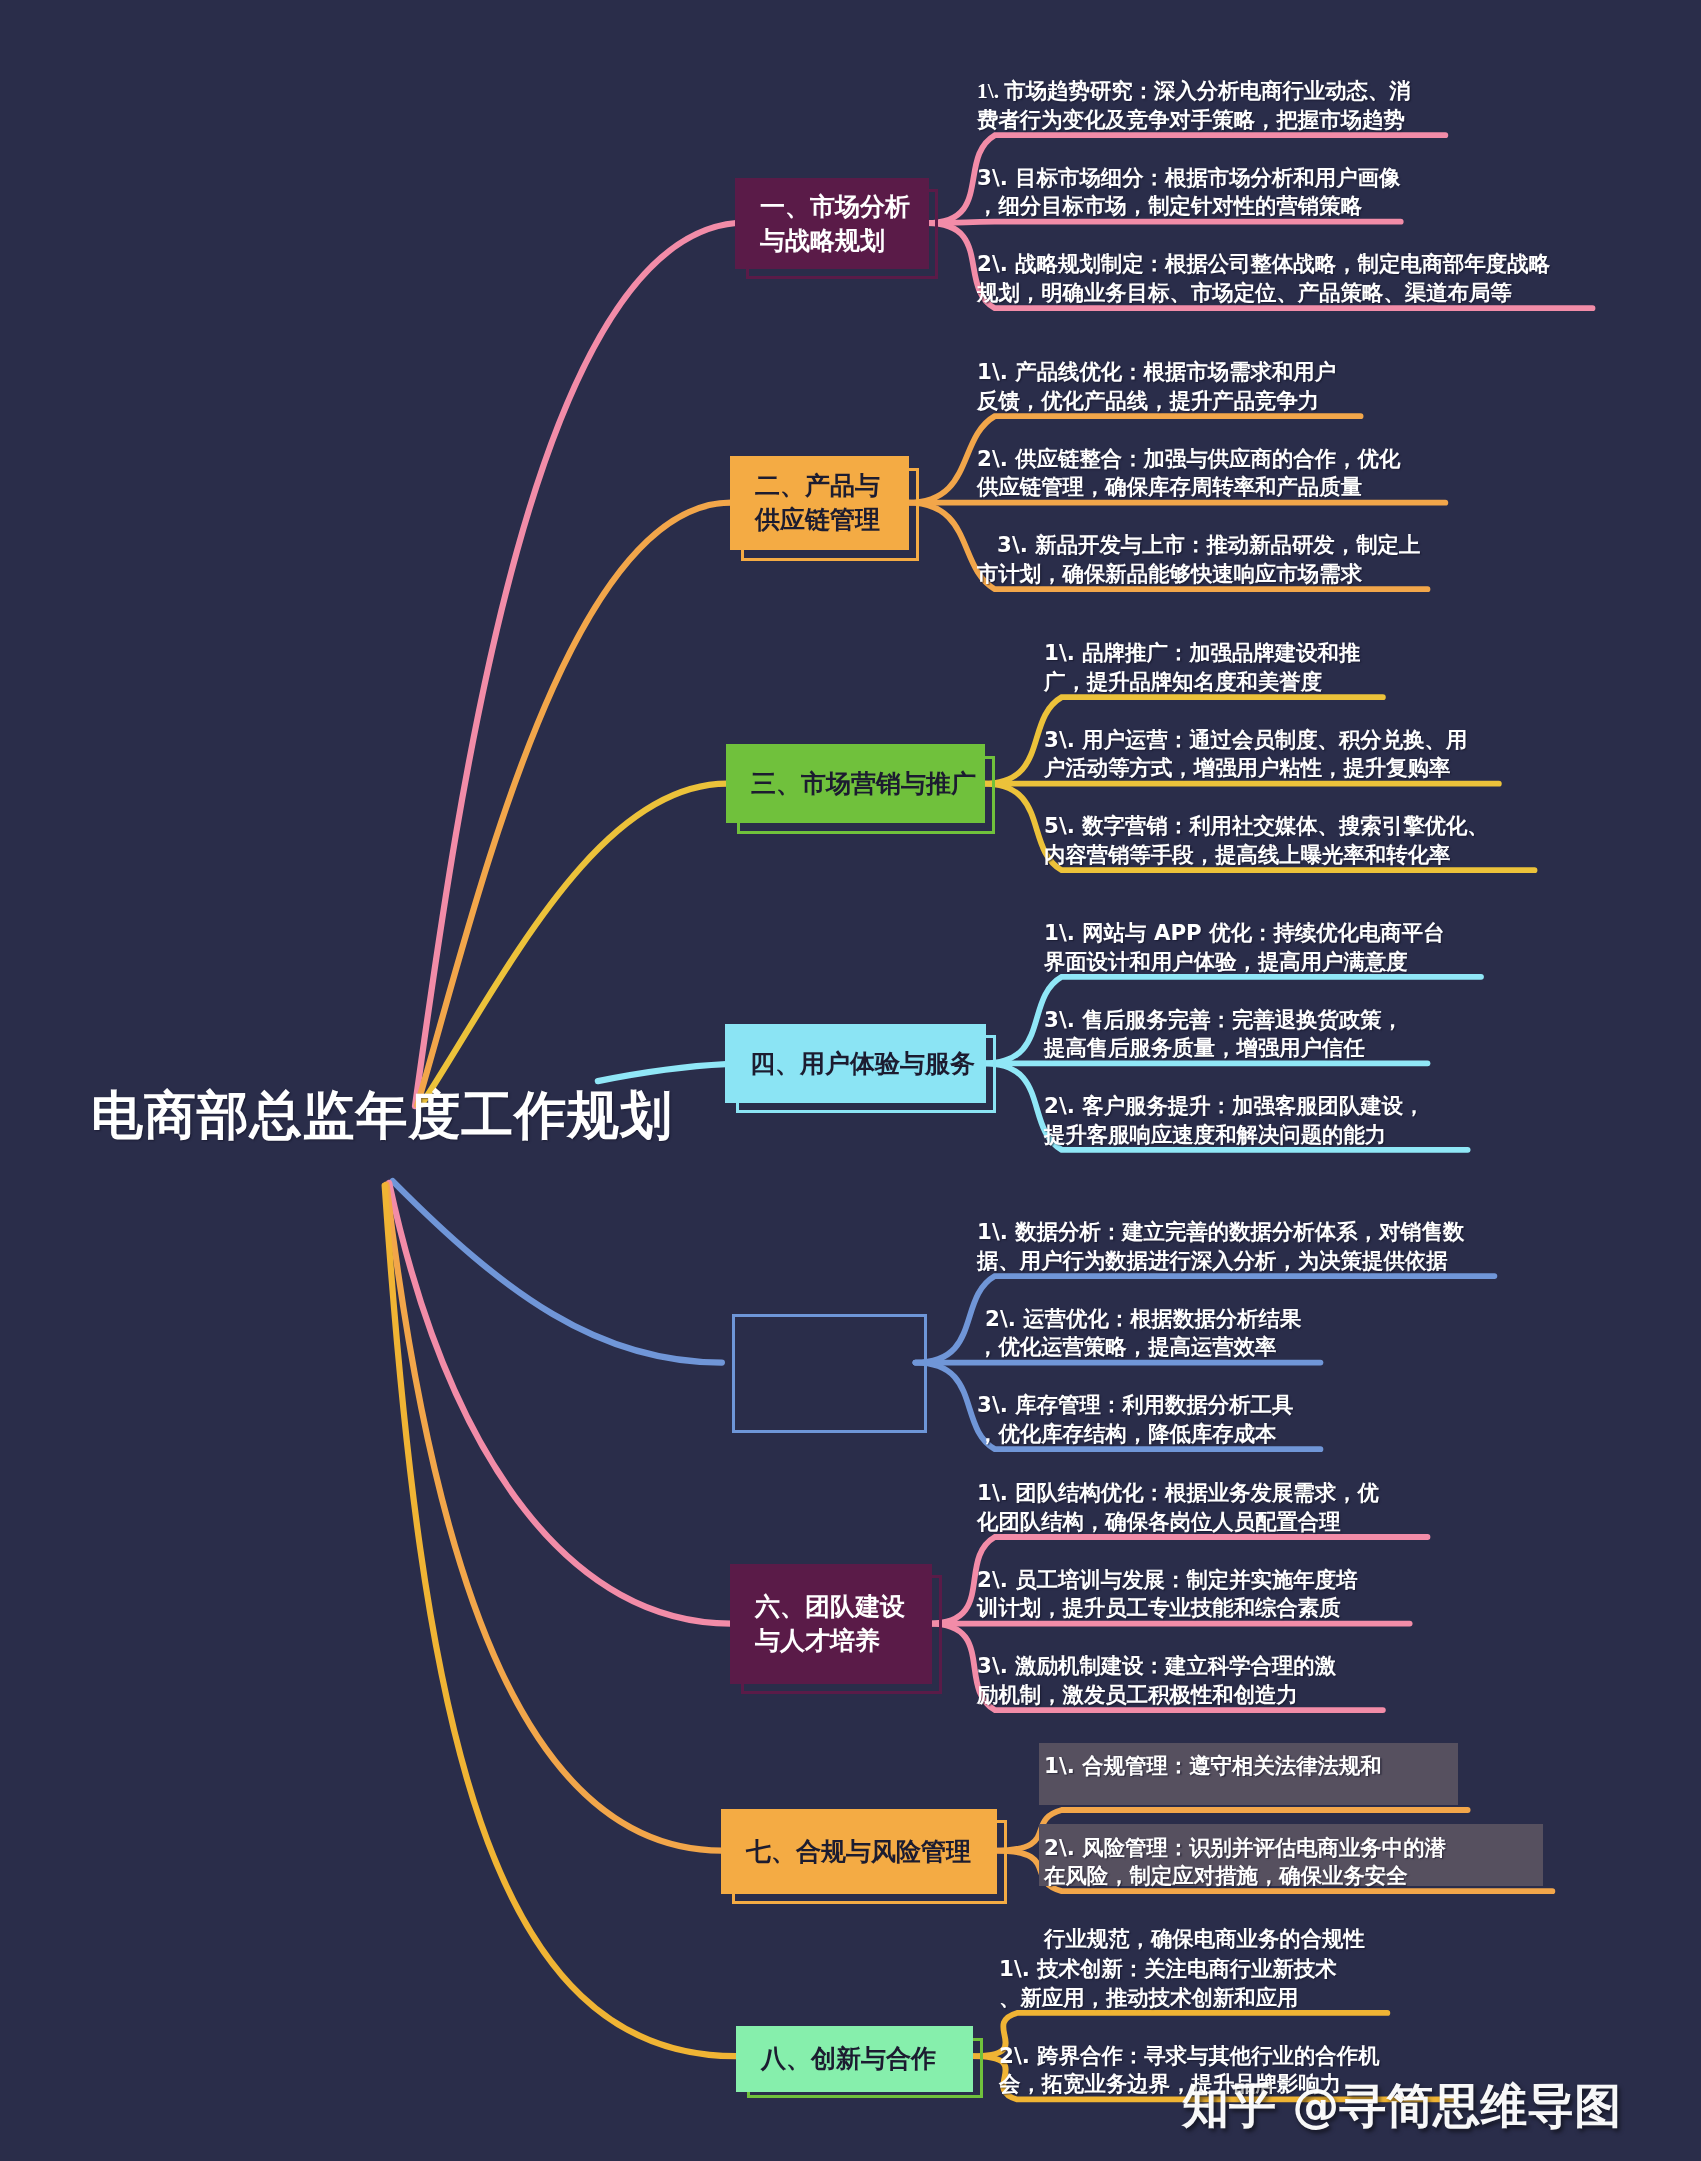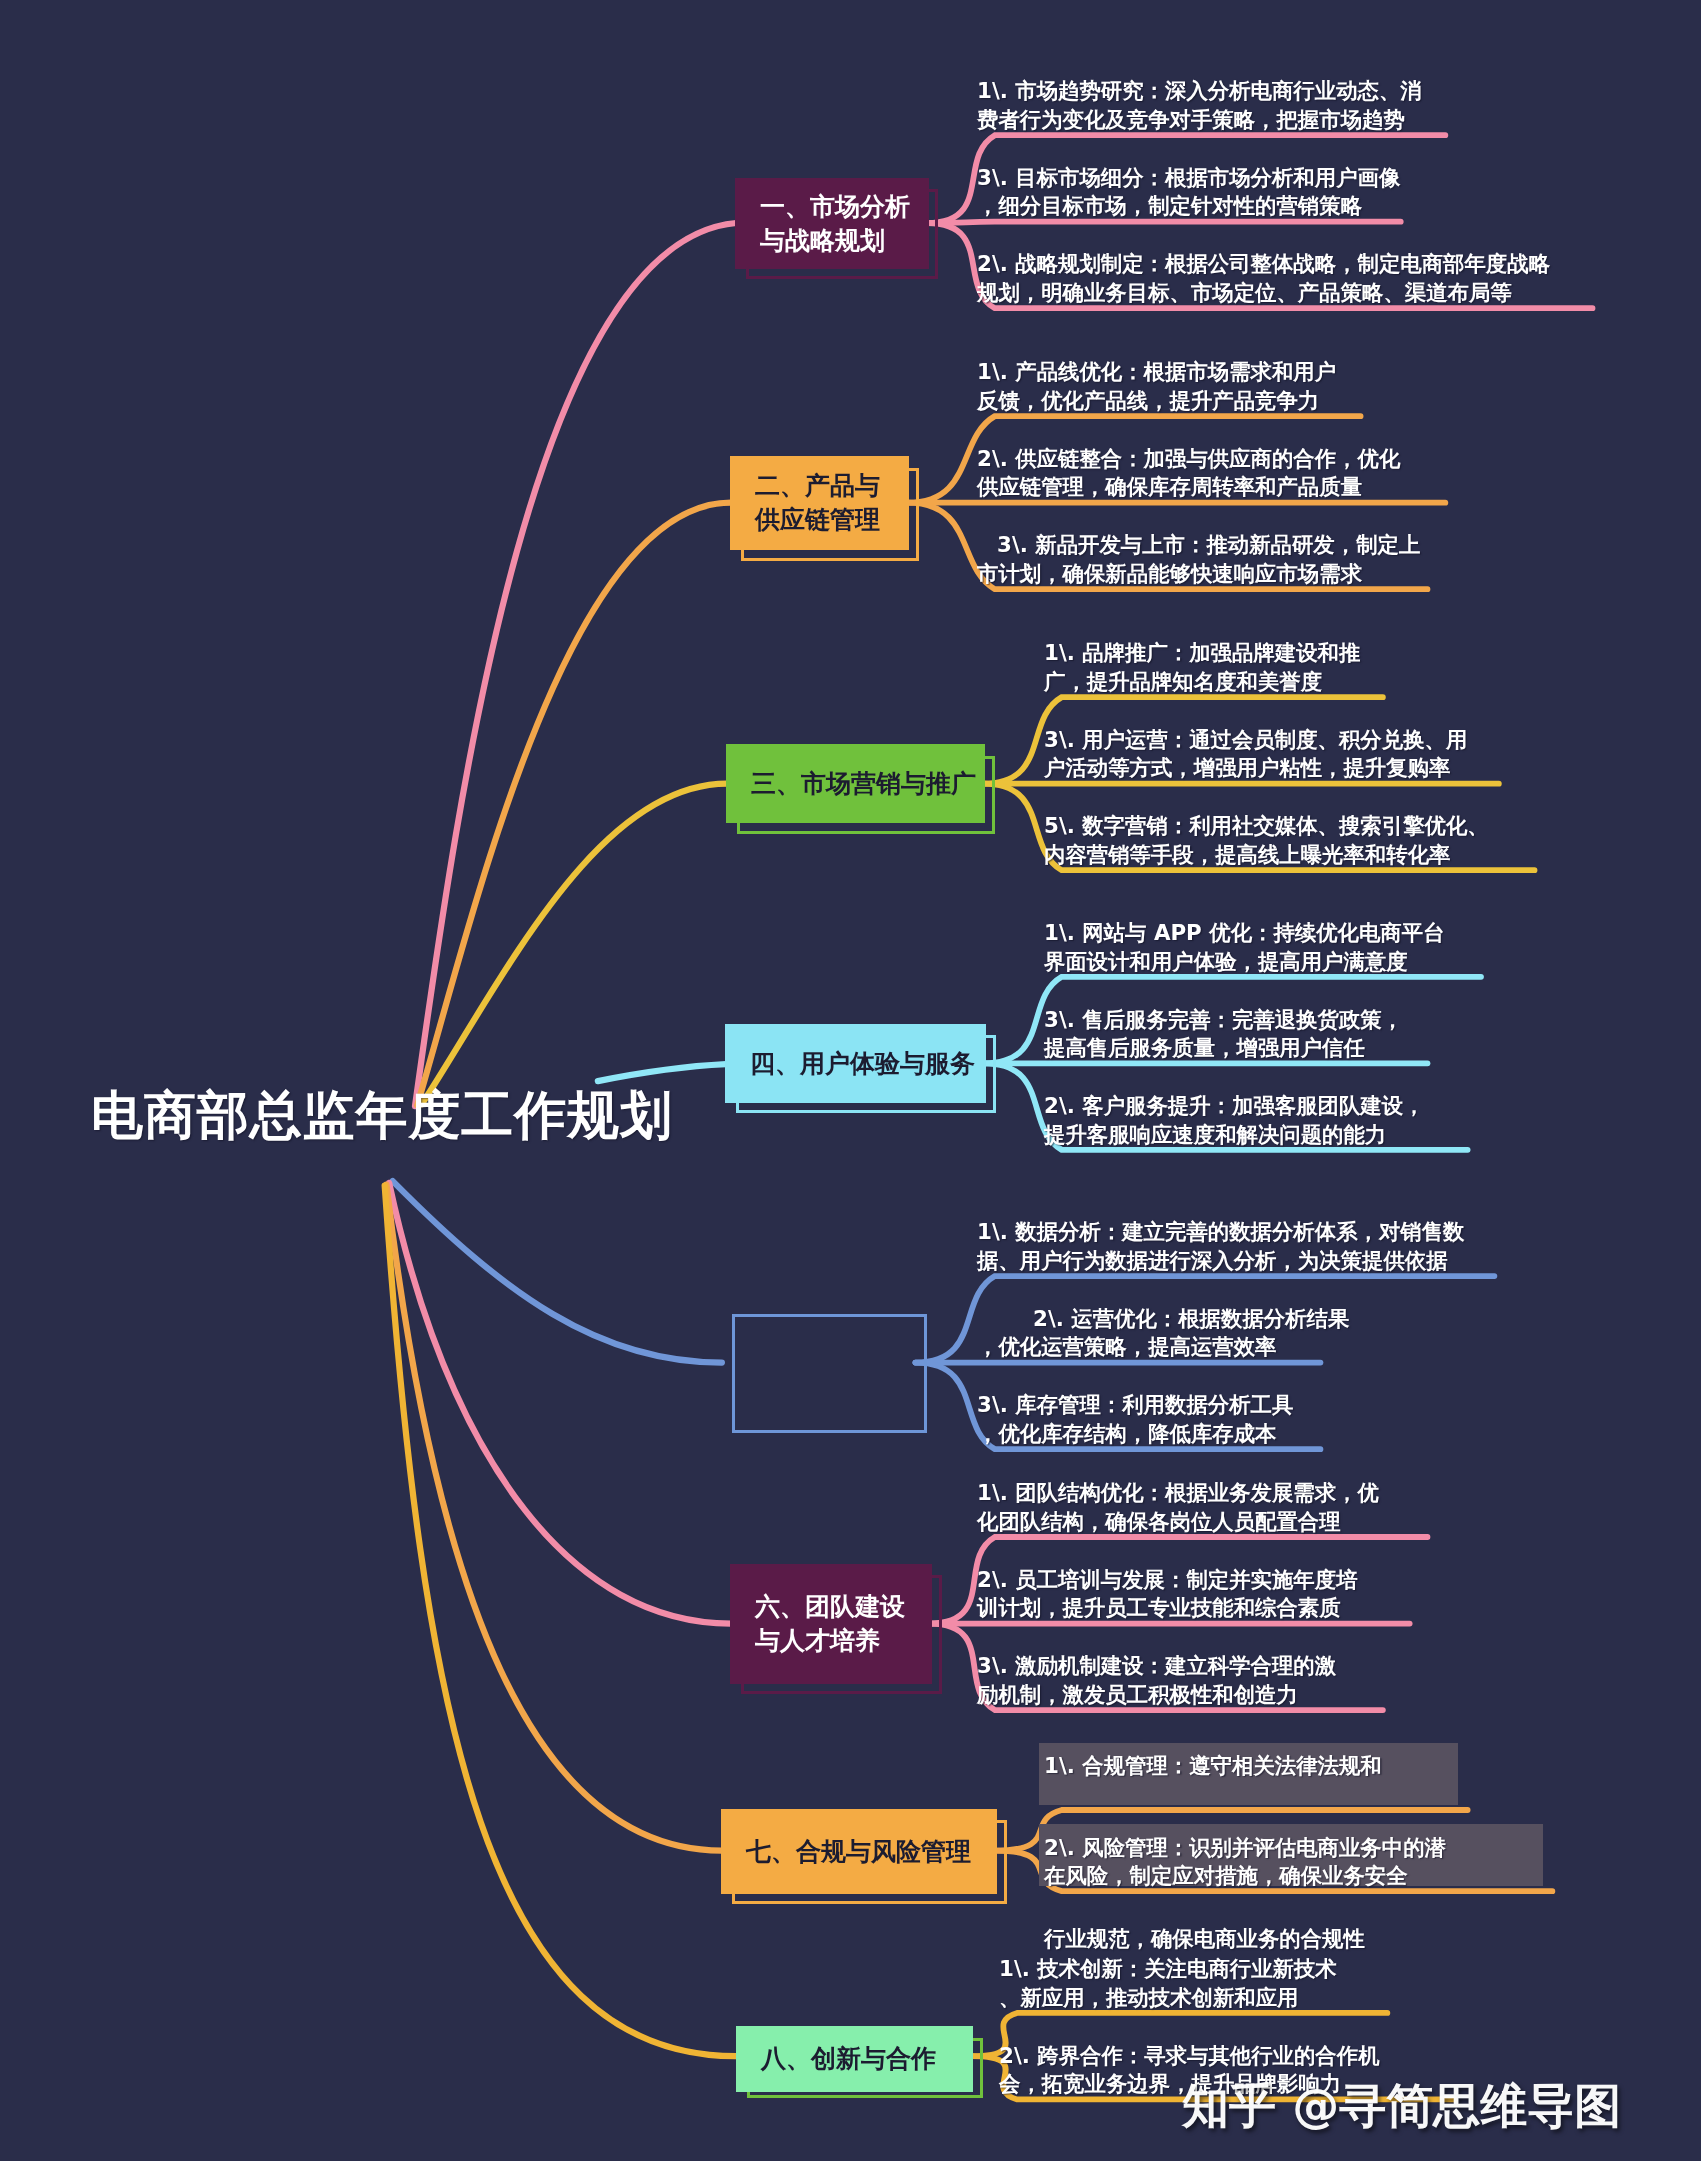--- a/index.html
+++ b/index.html
@@ -63,21 +63,21 @@
       <path d="M 2084 3640 C 2234 3640, 2145 3785.5, 2230 3834 L 3100 3834" fill="none" stroke="#f28ca8" stroke-width="13" stroke-linecap="round"></path>
       <path d="M 866 2656 C 975 3570, 1190 4149, 1618 4149" fill="none" stroke="#f2a64a" stroke-width="14" stroke-linecap="round"></path>
       <path d="M 2230 4149 C 2380 4149, 2295 4080.75, 2380 4058 L 3290 4058" fill="none" stroke="#f2a64a" stroke-width="13" stroke-linecap="round"></path>
       <path d="M 2230 4149 C 2380 4149, 2295 4217.25, 2380 4240 L 3480 4240" fill="none" stroke="#f2a64a" stroke-width="13" stroke-linecap="round"></path>
       <path d="M 862 2658 C 945 3860, 1090 4612, 1652 4610" fill="none" stroke="#f0b434" stroke-width="14" stroke-linecap="round"></path>
       <path d="M 2178 4610 C 2328 4610, 2195 4537.25, 2280 4513 L 3110 4513" fill="none" stroke="#f0b434" stroke-width="13" stroke-linecap="round"></path>
       <path d="M 2178 4610 C 2328 4610, 2195 4682.75, 2280 4707 L 3260 4707" fill="none" stroke="#f0b434" stroke-width="13" stroke-linecap="round"></path>
     </svg>
 
 <div>
-      <div class="child-line" style="left: 977px; top: 77px;">1\. 市场趋势研究：深入分析电商行业动态、消</div>
+      <div class="child-line" style="left: 977px; top: 77px; font-family: Liberation Serif, serif;">1\. 市场趋势研究：深入分析电商行业动态、消</div>
       <div class="child-line" style="left: 977px; top: 106px;">费者行为变化及竞争对手策略，把握市场趋势</div>
     </div>
     <div>
       <div class="child-line" style="left: 977px; top: 164px;">3\. 目标市场细分：根据市场分析和用户画像</div>
       <div class="child-line" style="left: 977px; top: 192px;">，细分目标市场，制定针对性的营销策略</div>
     </div>
     <div>
       <div class="child-line" style="left: 977px; top: 250px;">2\. 战略规划制定：根据公司整体战略，制定电商部年度战略</div>
       <div class="child-line" style="left: 977px; top: 279px;">规划，明确业务目标、市场定位、产品策略、渠道布局等</div>
     </div>
@@ -133,21 +133,21 @@
     </div>
     <div class="box-outline" style="left: 736px; top: 1035px; width: 254px; height: 72px; border-color: rgb(139, 228, 244);"></div>
     <div class="branch-box" style="left: 725px; top: 1024px; width: 261px; height: 79px; background: rgb(139, 228, 244); color: rgb(28, 28, 48);">
       <div class="box-line">四、用户体验与服务</div>
     </div>
     <div>
       <div class="child-line" style="left: 977px; top: 1218px;">1\. 数据分析：建立完善的数据分析体系，对销售数</div>
       <div class="child-line" style="left: 977px; top: 1247px;">据、用户行为数据进行深入分析，为决策提供依据</div>
     </div>
     <div>
-      <div class="child-line" style="left: 1033px; top: 1305px;">2\. 运营优化：根据数据分析结果</div>
+      <div class="child-line" style="left: 985px; top: 1305px;">2\. 运营优化：根据数据分析结果</div>
       <div class="child-line" style="left: 977px; top: 1333px;">，优化运营策略，提高运营效率</div>
     </div>
     <div>
       <div class="child-line" style="left: 977px; top: 1391px;">3\. 库存管理：利用数据分析工具</div>
       <div class="child-line" style="left: 977px; top: 1420px;">，优化库存结构，降低库存成本</div>
     </div>
     <div class="box-outline" style="left: 732px; top: 1314px; width: 189px; height: 113px; border-color: rgb(110, 150, 216);"></div>
     <div>
       <div class="child-line" style="left: 977px; top: 1479px;">1\. 团队结构优化：根据业务发展需求，优</div>
       <div class="child-line" style="left: 977px; top: 1508px;">化团队结构，确保各岗位人员配置合理</div>

